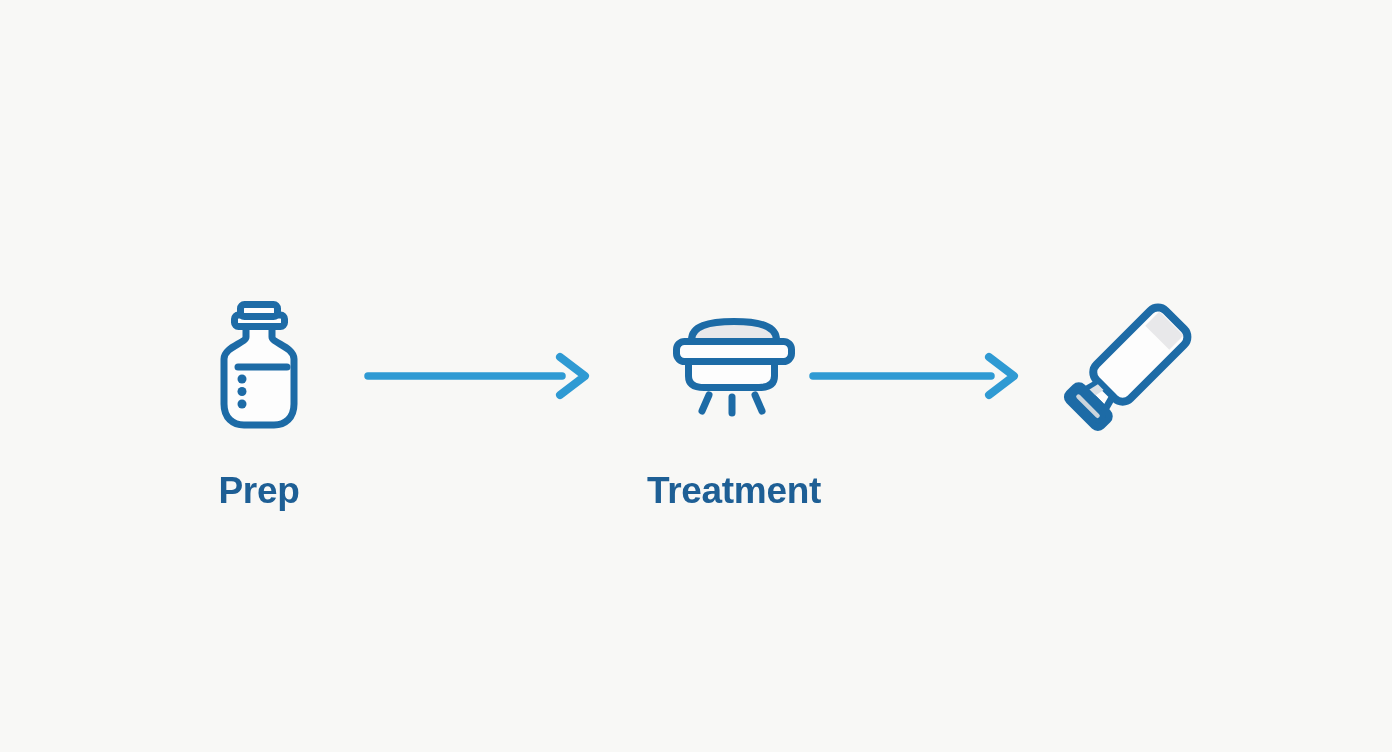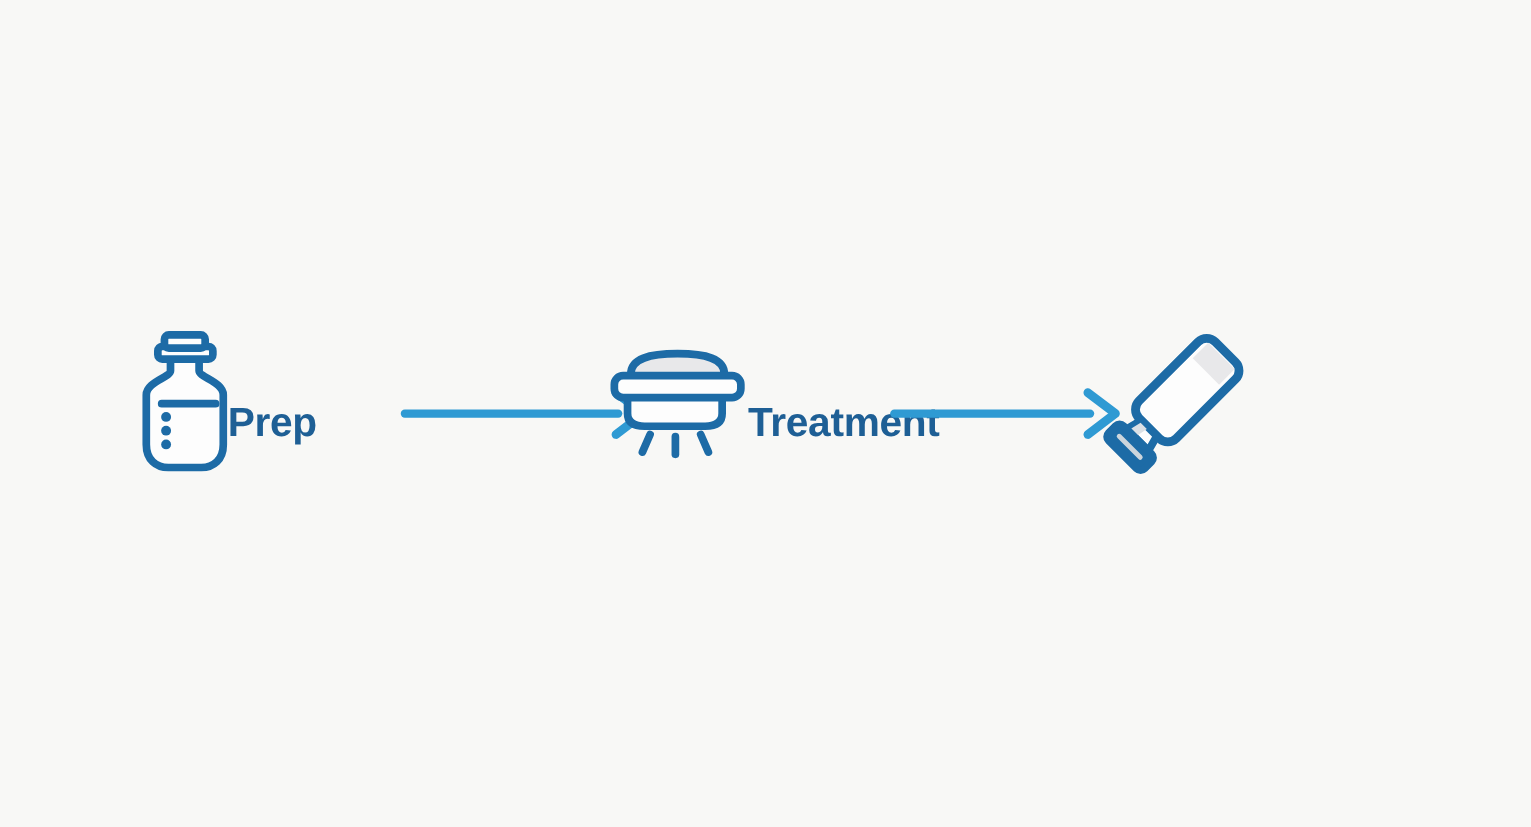--- a/index.html
+++ b/index.html
@@ -12,25 +12,25 @@
     width: 1392px;
     height: 752px;
     background: var(--background, #f8f8f6);
     overflow: hidden;
   }
   .step {
     position: absolute;
     top: 296px;
     width: 260px;
     display: flex;
-    flex-direction: row;
+    flex-direction: column;
     align-items: center;
   }
   .step-prep      { left: 129px; }
-  .step-treatment { left: 552px; }
+  .step-treatment { left: 604px; }
   .step-aftercare { left: 999px; }
   .icon-box {
     height: 140px;
     display: flex;
     align-items: center;
     justify-content: center;
   }
   .step-label {
     margin-top: 35px;
     font-size: 37px;

